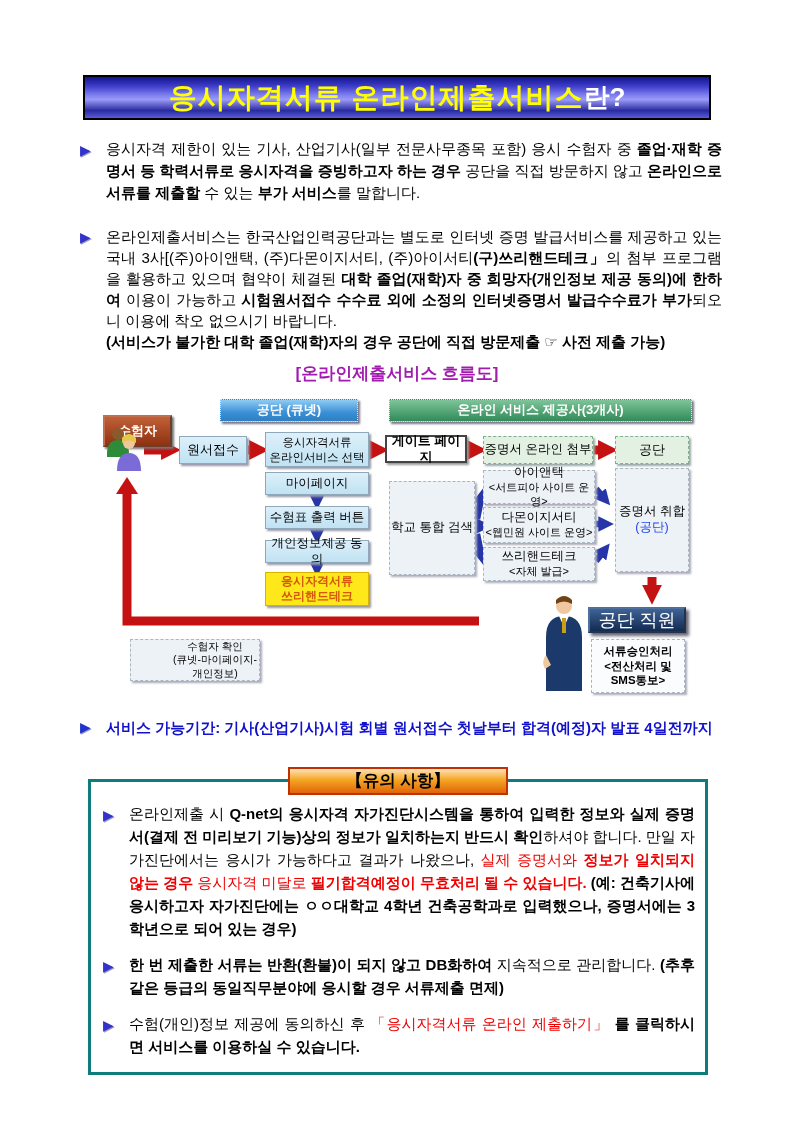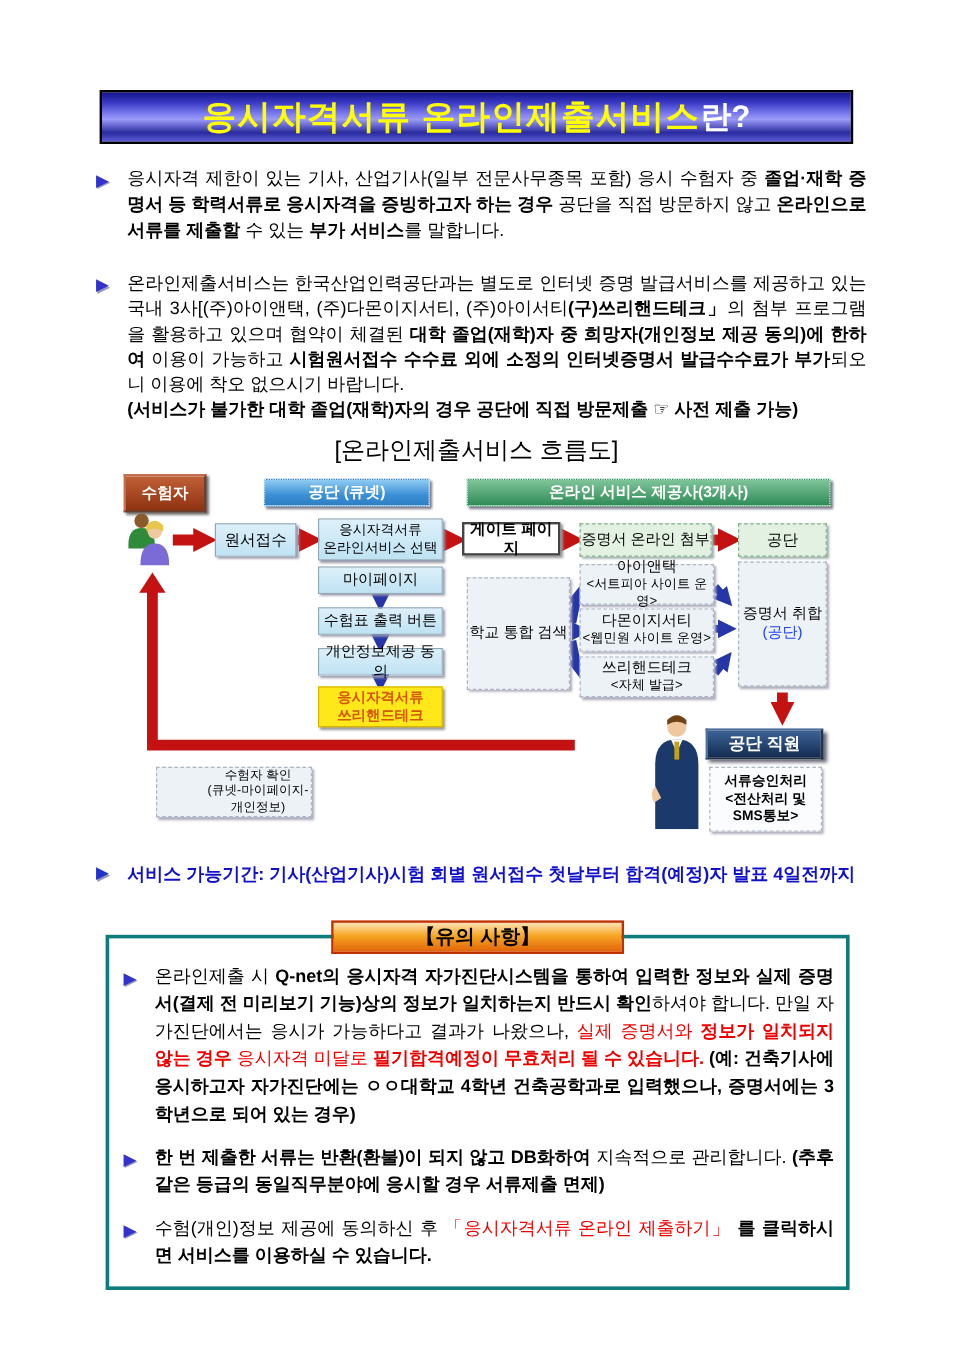--- a/index.html
+++ b/index.html
@@ -14,31 +14,31 @@
   
   .para{position:absolute;left:80px;width:642px;padding-left:26px;box-sizing:border-box;
         font-size:15px;line-height:22px;text-align:justify;word-break:break-all;}
   .tri{position:absolute;left:0;top:1px;color:#3333cc;font-size:14px;text-shadow:1px 1px 0 #99b;}
   .b{font-weight:bold;}
   .r{color:#ee0000;}
   .rb{color:#ee0000;font-weight:bold;}
   .note-line{font-weight:bold;}
   
   .dtitle{position:absolute;left:0;top:362px;width:100%;text-align:center;
-          color:#000000;font-weight:normal;font-size:20px;}
+          color:#a21caf;font-weight:bold;font-size:17px;}
   .diagram{position:absolute;left:83px;top:395px;width:640px;height:305px;}
   .dbx{position:absolute;display:flex;flex-direction:column;align-items:center;justify-content:center;
        text-align:center;box-sizing:border-box;z-index:2;line-height:1.25;}
   .hd-examinee{background:linear-gradient(180deg,#c06038,#8f3210);color:#fff;font-weight:bold;font-size:13px;
        border:2px outset #c07050;box-shadow:2px 2px 2px #777;}
   .hd-qnet{background:linear-gradient(180deg,#8fcbf2,#3b8fd6 60%,#2e7fc4);color:#fff;font-weight:bold;font-size:13px;
        border:1px dotted #cde4f4;box-shadow:2px 2px 2px #778;}
   .hd-prov{background:linear-gradient(180deg,#7fc49a,#2f8b57);color:#fff;font-weight:bold;font-size:13px;
        border:1px dotted #cdeedd;box-shadow:2px 2px 2px #778;margin-left:14px;}
-  .hd-staff{background:linear-gradient(180deg,#3e6396,#122b52);color:#fff;font-weight:bold;font-size:14px;
+  .hd-staff{background:linear-gradient(180deg,#3e6396,#122b52);color:#fff;font-weight:normal;font-size:18px;
        border:2px outset #50709c;box-shadow:3px 3px 3px #667;}
   .box-blue{background:linear-gradient(180deg,#ddf0fa,#bfe2f3);border:1px solid #8fa9bb;
        box-shadow:2px 2px 2px #99a;font-size:13px;}
   .box-green{background:#e2f1e2;border:1px dashed #84ae8e;box-shadow:2px 2px 2px #9aa;font-size:13px;}
   .box-white{background:#fff;border:2px solid #444;font-weight:bold;font-size:13px;box-shadow:2px 2px 2px #999;}
   .box-pale{background:#edf2f7;border:1px dashed #aab6c2;box-shadow:2px 2px 2px #aab;font-size:12.5px;}
   .box-yellow{background:#ffe81a;border:1px solid #d8b400;color:#d4570a;font-weight:bold;font-size:12px;
        box-shadow:2px 2px 2px #999;}
   .small2{font-size:11.5px;}
   .provdesc{font-size:11px;}
@@ -47,21 +47,21 @@
   .ba{stroke:#2636a8;stroke-width:6.5;marker-end:url(#bh);}
   .blue-txt{color:#2244ee;}
   .icon-wrap{position:absolute;z-index:3;}
   
   .period{position:absolute;left:80px;top:719px;width:706px;padding-left:26px;box-sizing:border-box;
           color:#1111cc;font-weight:bold;font-size:15px;white-space:nowrap;}
   .period .tri{top:0;}
   
   .notice{position:absolute;left:88px;top:779px;width:620px;box-sizing:border-box;
           border:3px solid #0e7c7c;padding:20px 10px 10px 12px;background:#fff;}
-  .nheader{position:absolute;top:-15px;left:50%;transform:translateX(-50%);width:244px;height:28px;
+  .nheader{position:absolute;top:-15px;left:50%;transform:translateX(-50%);width:220px;height:28px;
           box-sizing:border-box;border:2px solid #c23000;display:flex;align-items:center;justify-content:center;
           background:linear-gradient(180deg,#ffe2b8,#f5a623 45%,#e2640a);color:#000;font-weight:bold;font-size:16.5px;}
   .nitem{position:relative;padding-left:26px;margin-bottom:13px;font-size:15px;line-height:23px;
          text-align:justify;word-break:break-all;}
   .nitem .tri{top:2px;}
 </style>
 </head>
 <body>
 
 <div class="page">
@@ -113,21 +113,21 @@
       <line class="ba" x1="513" y1="94" x2="520" y2="102"></line>
       <line class="ba" x1="513" y1="129" x2="520" y2="129"></line>
       <line class="ba" x1="513" y1="166" x2="520" y2="157"></line>
 
       <line class="ra" x1="569" y1="182" x2="569" y2="196"></line>
 
       <polyline points="44,96 44,226 396,226" fill="none" stroke="#c41212" stroke-width="9"></polyline>
       <polygon points="33,99 55,99 44,82" fill="#c41212"></polygon>
     </svg>
 
-    <div class="dbx hd-examinee" style="left:20px;top:0;width:69px;height:32px;text-align:right;">수험자</div>
+    <div class="dbx hd-examinee" style="left:20px;top:20px;width:69px;height:32px;text-align:right;">수험자</div>
     <div class="dbx hd-qnet" style="left:137px;top:4px;width:138px;height:23px;">공단 (큐넷)</div>
     <div class="dbx hd-prov" style="left:292px;top:4px;width:303px;height:23px;">온라인 서비스 제공사(3개사)</div>
 
     <div class="icon-wrap" style="left:22px;top:31px;width:36px;height:46px;">
       <svg width="36" height="46" viewBox="0 0 36 46">
         <circle cx="13" cy="8" r="6" fill="#8b5a2b"></circle>
         <path d="M2,28 Q2,14 13,14 Q24,14 24,28 L24,31 L2,31 z" fill="#2e8b3a"></path>
         <circle cx="24" cy="17" r="6" fill="#f0c8a0"></circle>
         <path d="M17,12 Q24,4 31,12 L31,17 Q24,12 17,17 z" fill="#e8c84a"></path>
         <path d="M12,45 Q12,27 24,27 Q36,27 36,45 z" fill="#7a6bd6"></path>

